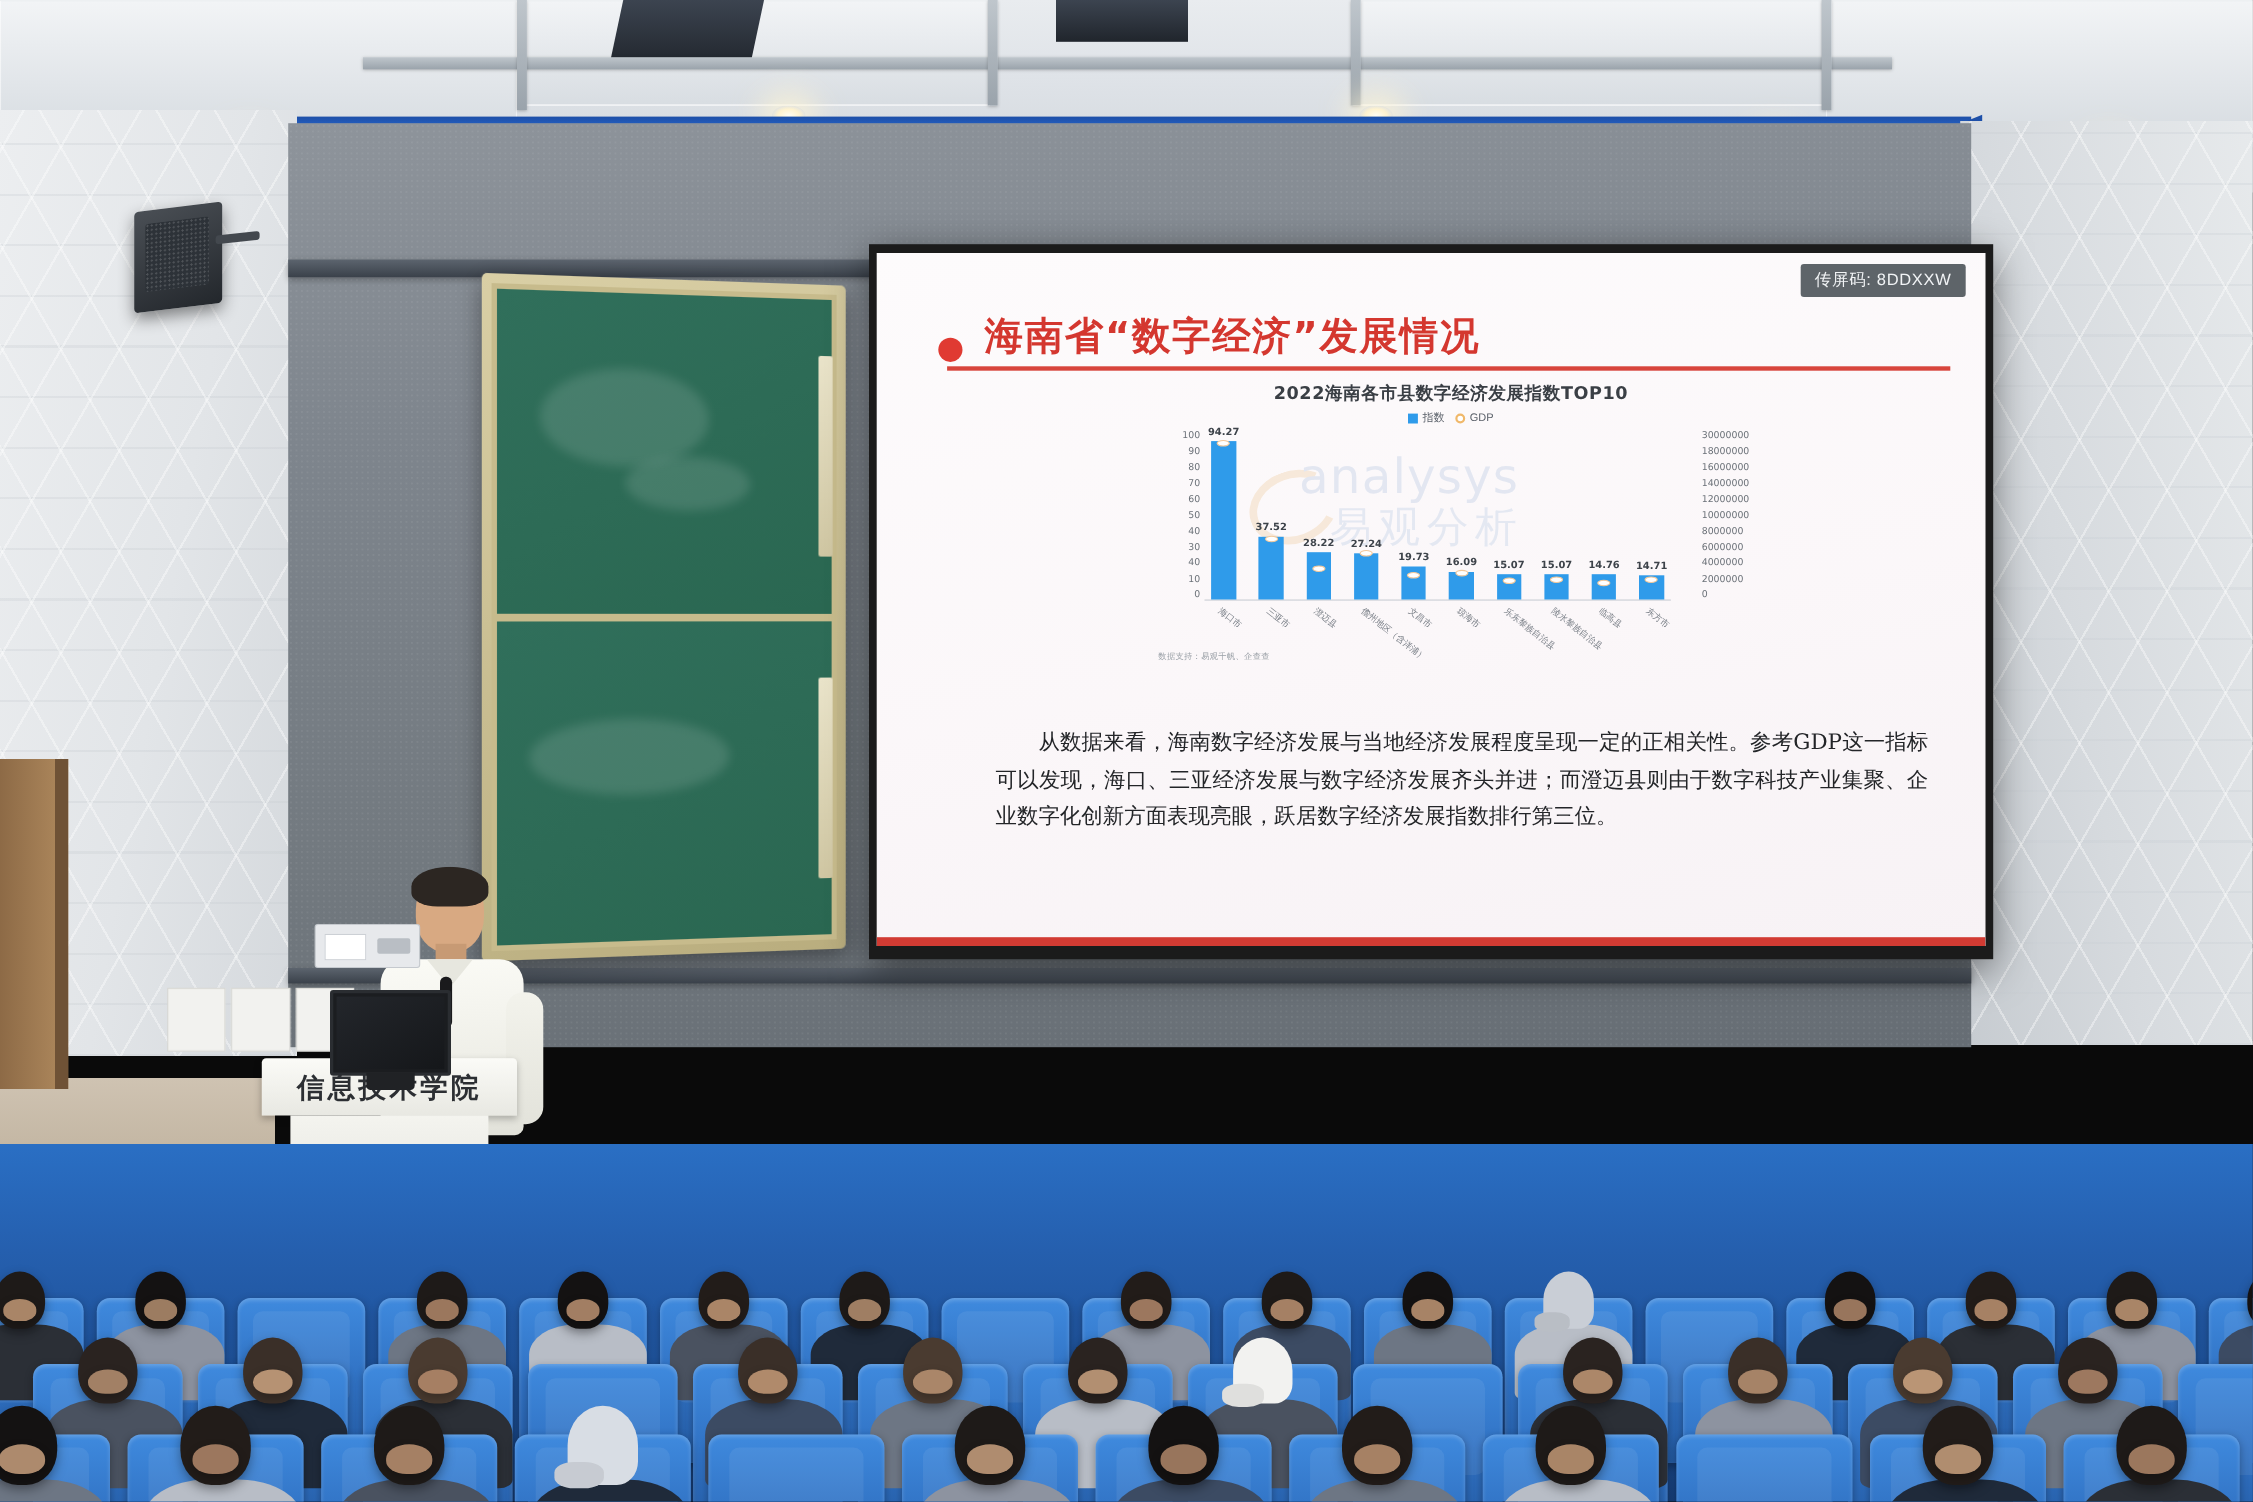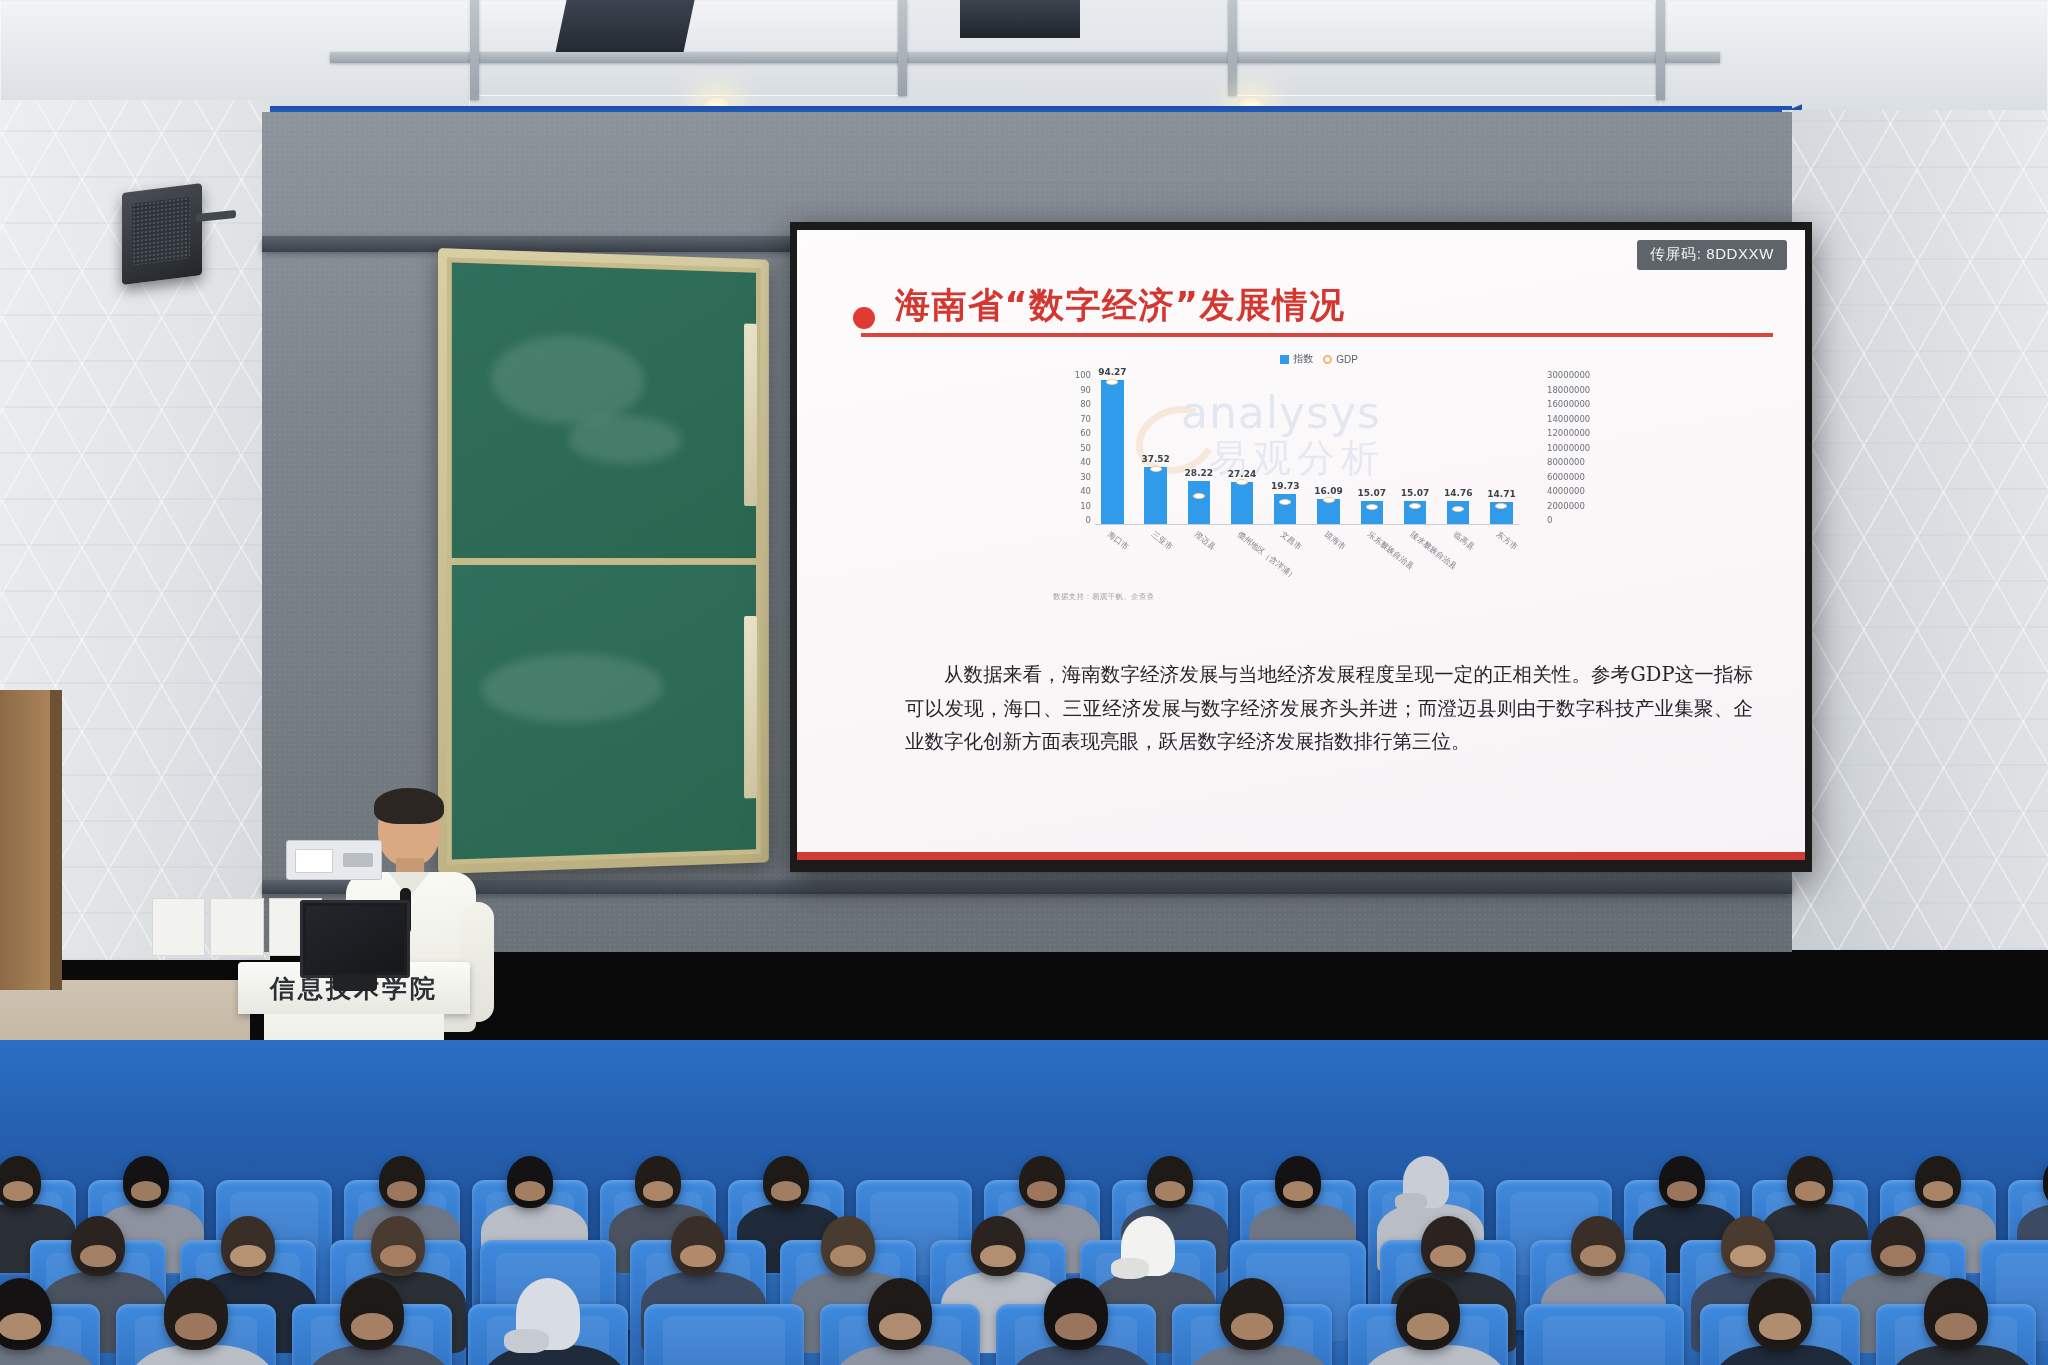--- a/index.html
+++ b/index.html
@@ -467,20 +467,21 @@
 
       <div class="cast-code">传屏码: 8DDXXW</div>
 
       <div class="slide-title-row">
         <div class="title-dot"></div>
         <div class="slide-title">海南省“数字经济”发展情况</div>
       </div>
       <div class="title-rule"></div>
 
       <div class="chart-wrap">
+        <div class="chart-title">2022海南各市县数字经济发展指数TOP10</div>
 
         <div class="chart-legend">
           <div class="lg-item">
             <span class="lg-sq"></span>
             <span>指数</span>
           </div>
           <div class="lg-item">
             <span class="lg-ci"></span>
             <span>GDP</span>
           </div>

